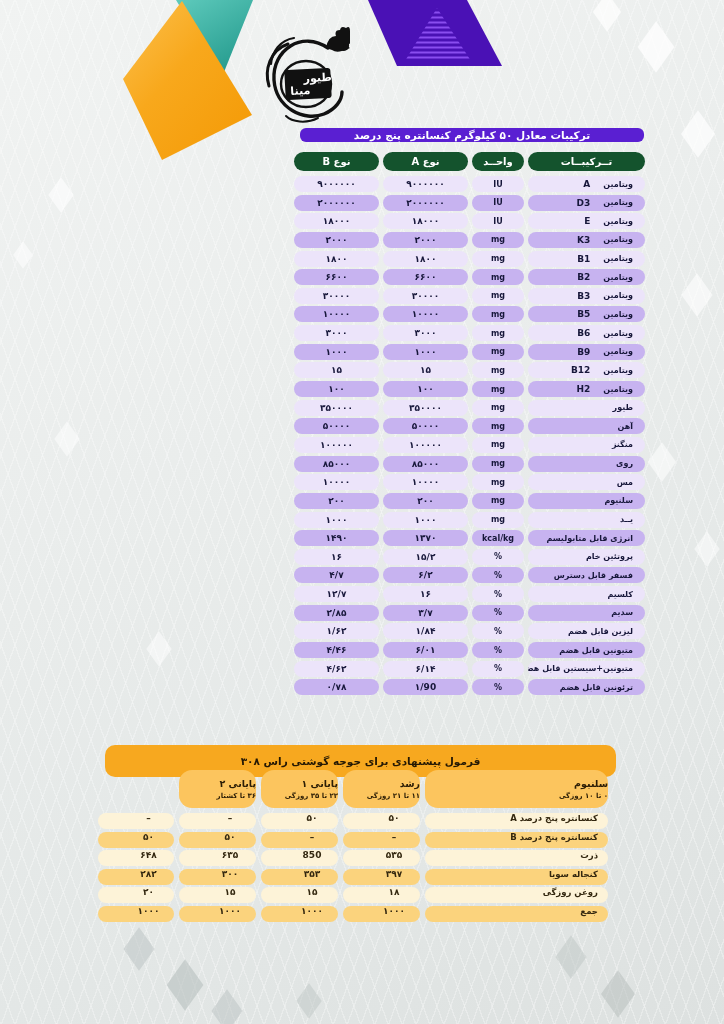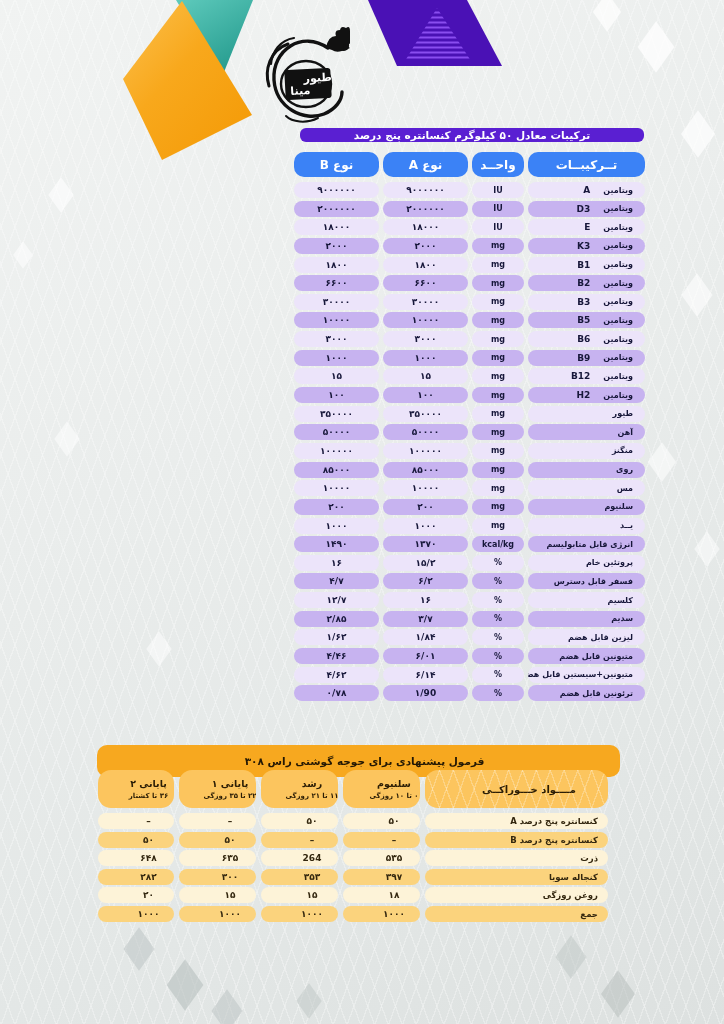--- a/index.html
+++ b/index.html
@@ -26,37 +26,37 @@
     display:flex;align-items:center;justify-content:center;
     font-size:10.5px;font-weight:bold;direction:rtl;
   }
   #concentrate{position:absolute;left:294px;top:152px;width:351px;}
   .prow{display:grid;grid-template-columns:117px 52px 85px 85px;column-gap:4px;direction:rtl;margin-bottom:2.65px;}
   .prow .pill{
     height:16px;border-radius:8px;display:flex;align-items:center;justify-content:center;
     font-weight:bold;font-size:9px;color:#17173a;overflow:hidden;white-space:nowrap;
   }
   .prow.head{margin-bottom:5px;}
-  .prow.head .pill{height:25px;border-radius:10px;background:#3b82f6;color:#ffffff;font-size:12px;}
+  .prow.head .pill{height:19px;border-radius:10px;background:#14532d;color:#ffffff;font-size:10px;}
   .prow.light .pill{background:#ece4fa;}
   .prow.dark  .pill{background:#c7b3f0;}
   .cell-comp{justify-content:flex-start !important;padding:0 12px;gap:13px;font-size:8px !important;}
   .cell-comp .c-code{font-size:9px;}
   .cell-unit{font-size:8px !important;}
   
   .ftitle{
-    position:absolute;left:97px;top:745px;width:511px;height:32px;
+    position:absolute;left:105px;top:745px;width:511px;height:32px;
     background:#f7a81f;border-radius:10px;color:#241804;
     display:flex;align-items:center;justify-content:center;
-    font-size:10.5px;font-weight:bold;direction:rtl;padding-left:12px;
+    font-size:10.5px;font-weight:bold;direction:rtl;
   }
   #formula{position:absolute;left:97px;top:770px;width:511px;}
   .frow{display:grid;grid-template-columns:183px 77px 77px 77px 76px;column-gap:5px;direction:rtl;margin-bottom:2.6px;}
   .frow .pill{
-    height:16px;border-radius:8px;display:flex;align-items:center;justify-content:center;
+    height:16px;border-radius:8px;display:flex;align-items:flex-start;justify-content:center;
     font-weight:bold;font-size:9px;color:#33270f;overflow:hidden;white-space:nowrap;padding-left:25px;
   }
   .frow.head{margin-bottom:5px;}
   .frow.head .pill{
     height:38px;border-radius:13px;background:#fcc55e;color:#2b1d05;
     flex-direction:column;gap:3px;
   }
   .frow.head .label-pill{font-size:10px;background-image:repeating-linear-gradient(70deg,rgba(255,255,255,.25) 0 1.3px,transparent 1.3px 13px),repeating-linear-gradient(110deg,rgba(255,255,255,.25) 0 1.3px,transparent 1.3px 13px);}
   .col-name{font-size:9.5px;font-weight:bold;}
   .col-period{font-size:7px;font-weight:bold;}
@@ -425,21 +425,20 @@
       <div class="pill">۱/90</div>
       <div class="pill">۰/۷۸</div>
     </div>
 
 </div>
 
 <div class="ftitle">فرمول پیشنهادی برای جوجه گوشتی راس ۳۰۸</div>
 
 <div id="formula">
   <div class="frow head">
-    <div class="pill label-pill">مــــواد خـــوراکــی</div>
 
       <div class="pill">
         <span class="col-name">سلنیوم</span>
         <span class="col-period">۰ تا ۱۰ روزگی</span>
       </div>
 
       <div class="pill">
         <span class="col-name">رشد</span>
         <span class="col-period">۱۱ تا ۲۱ روزگی</span>
       </div>
@@ -468,21 +467,21 @@
       <div class="pill cell-feed">کنسانتره پنج درصد B</div>
       <div class="pill">–</div>
       <div class="pill">–</div>
       <div class="pill">۵۰</div>
       <div class="pill">۵۰</div>
     </div>
 
     <div class="frow light">
       <div class="pill cell-feed">ذرت</div>
       <div class="pill">۵۳۵</div>
-      <div class="pill">264</div>
+      <div class="pill">850</div>
       <div class="pill">۶۳۵</div>
       <div class="pill">۶۴۸</div>
     </div>
 
     <div class="frow dark">
       <div class="pill cell-feed">کنجاله سویا</div>
       <div class="pill">۳۹۷</div>
       <div class="pill">۳۵۳</div>
       <div class="pill">۳۰۰</div>
       <div class="pill">۲۸۲</div>

